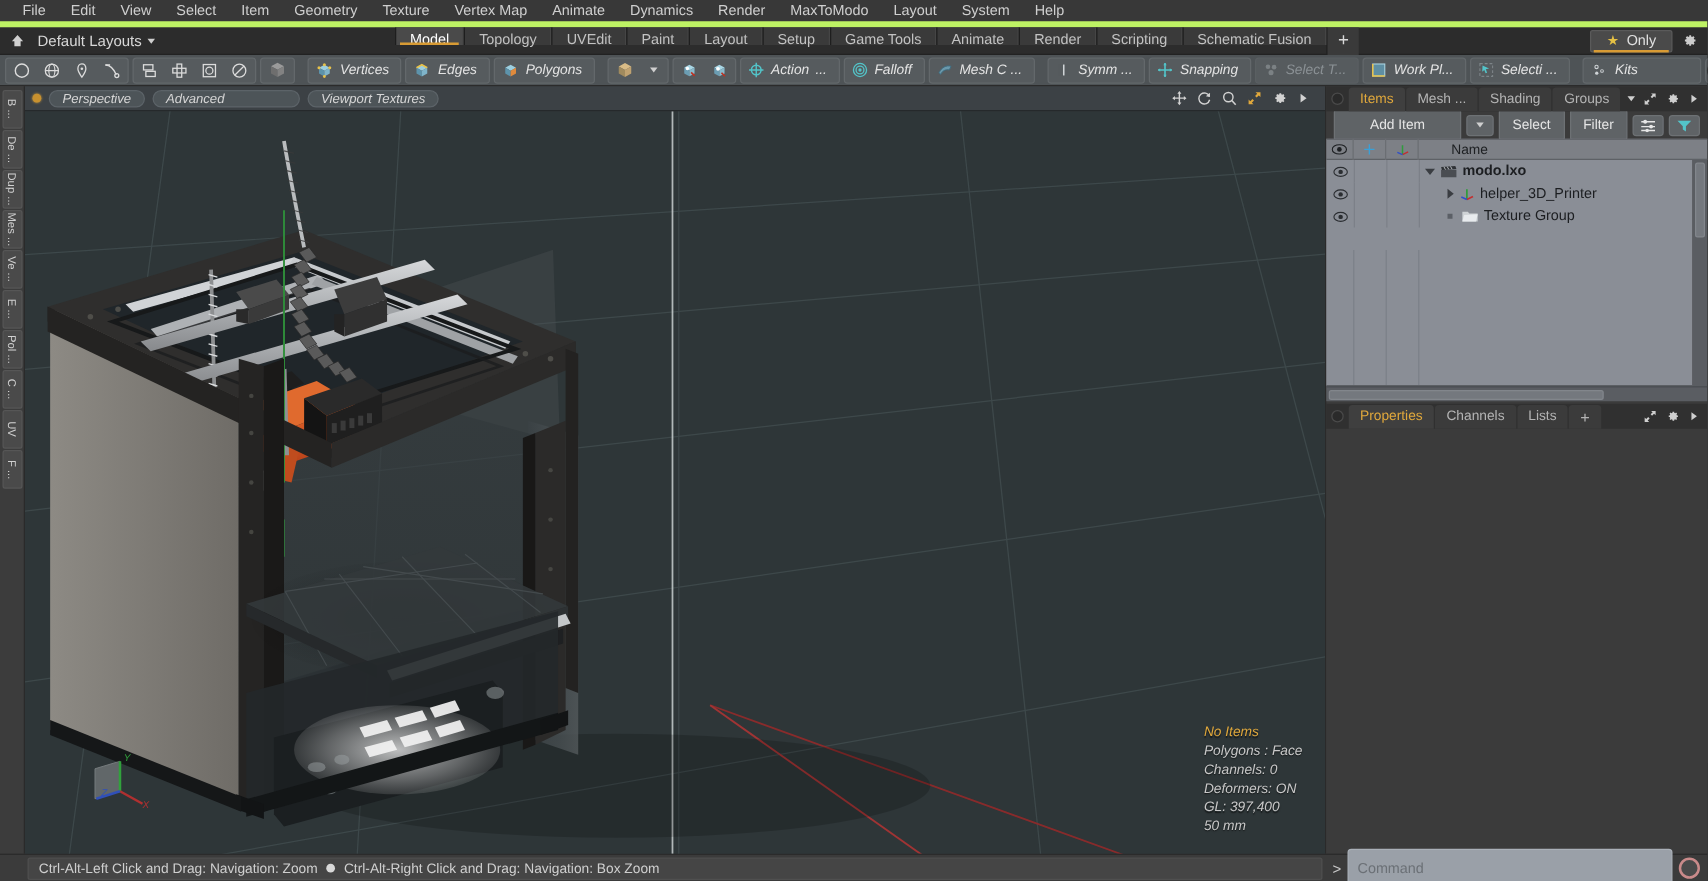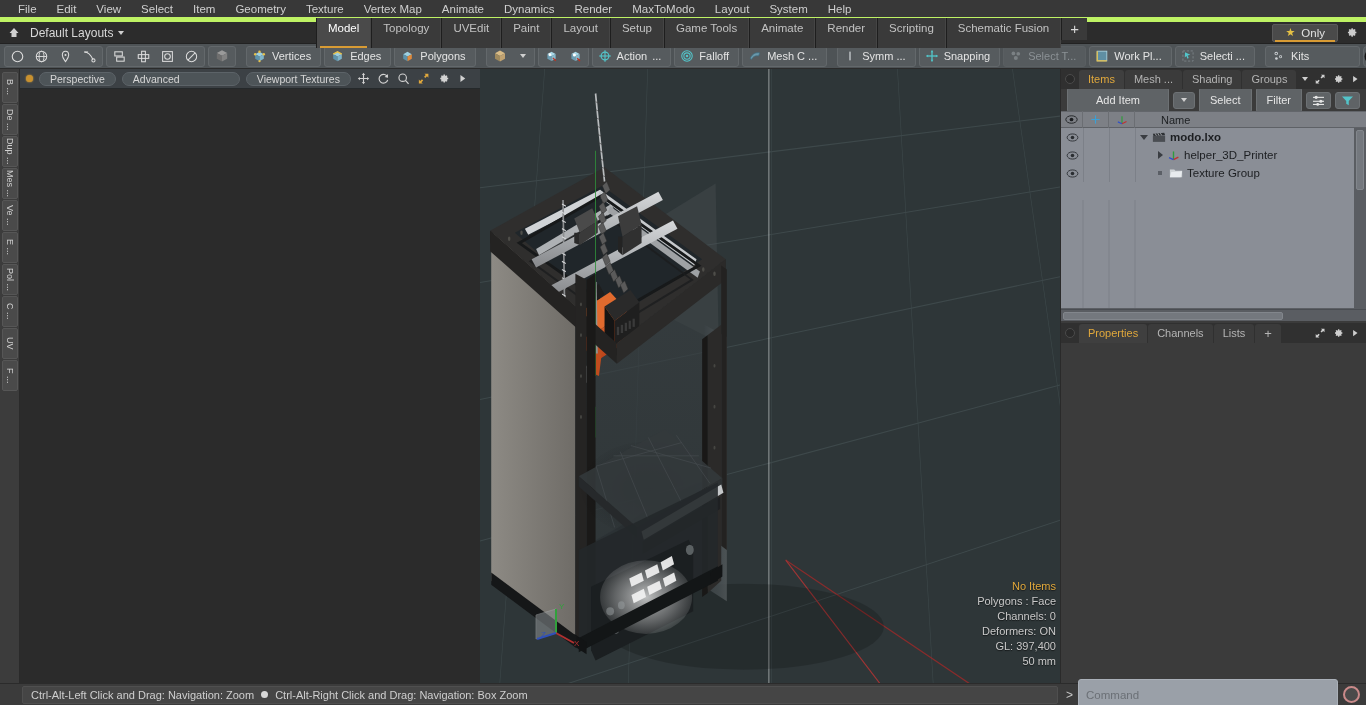--- a/index.html
+++ b/index.html
@@ -31,21 +31,21 @@
   .lb-home {
     width:20px; height:18px; display:flex; align-items:center; justify-content:center;
     color:#d0d0d0; font-size:11px;
   }
   .lb-layouts {
     color:#d8d8d8; font-size:12px; padding:0 6px; display:flex; align-items:center; gap:5px;
   }
   .caret-d { width:0;height:0;border-left:3.5px solid transparent;border-right:3.5px solid transparent;border-top:4px solid #cfcfcf; }
   .tabs { display:flex; align-items:stretch; flex:0 0 auto; }
   .tab {
-    padding:0 11px; height:30px; line-height:21px; font-size:11.5px; color:#c2c2c2;
+    padding:0 11px; height:14px; line-height:21px; font-size:11.5px; color:#c2c2c2;
     border-left:1px solid #1e1e1e; border-right:1px solid #454545;
     background:#3a3a3a; white-space:nowrap; position:relative;
   }
   .tab.active { background:#4a4a4a; color:#fff; }
   .tab.active:after {
     content:""; position:absolute; left:3px; right:3px; bottom:0; height:2px; background:#d89b34;
   }
   .tab-plus {
     width:26px; height:22px; display:flex; align-items:center; justify-content:center;
     color:#d8d8d8; font-size:15px; background:#3a3a3a; border-left:1px solid #1e1e1e;
@@ -56,21 +56,21 @@
     background:#4a4a4a; border:1px solid #5a5a5a; border-radius:2px; position:relative;
     color:#e0e0e0; font-size:11.5px;
   }
   .only-btn:after { content:""; position:absolute; left:2px; right:2px; bottom:-1px; height:2px; background:#d89b34; }
   .star { color:#e5c044; font-size:11px; }
   .gear-sm { width:22px; height:18px; display:flex; align-items:center; justify-content:center; color:#cccccc; font-size:12px;}
 
   
   .toolbar {
     height:25px; background:#4e5356; flex:0 0 25px; display:flex; align-items:center;
-    padding:0 4px; gap:3px; border-bottom:1px solid #2b2b2b;
+    padding:0 4px; gap:3px; border-bottom:1px solid #2b2b2b;font-style:italic;
   }
   .tgroup { display:flex; align-items:center; gap:1px; background:#565b5e; border:1px solid #63686b; border-radius:3px; padding:1px; height:21px;}
   .tbtn {
     height:19px; min-width:20px; padding:0 4px; display:flex; align-items:center; justify-content:center;
     gap:4px; color:#e2e2e2; font-size:11px; border-radius:2px; white-space:nowrap;
   }
   .tsep { width:1px; height:17px; background:#3f4447; margin:0 2px; }
   .ico { display:inline-flex; align-items:center; justify-content:center; flex:0 0 auto; }
   .pill {
     height:21px; display:flex; align-items:center; gap:5px; padding:0 9px 0 5px;
@@ -89,37 +89,37 @@
     width:20px; flex:0 0 20px; background:#3c3c3c; display:flex; flex-direction:column;
     align-items:center; padding-top:3px; gap:1px; border-right:1px solid #2a2a2a;
   }
   .vtab {
     width:16px; height:31px; background:#4a4a4a; border:1px solid #565656; border-radius:2px;
     display:flex; align-items:center; justify-content:center; color:#d0d0d0; font-size:9px;
     writing-mode:vertical-rl; text-orientation:mixed; letter-spacing:0px; overflow:hidden;
   }
 
   
-  .vpcol { flex:1 1 auto; display:flex; flex-direction:row; min-width:0; background:#2b2b2b; }
+  .vpcol { flex:1 1 auto; display:flex; flex-direction:column; min-width:0; background:#2b2b2b;font-style:italic; }
   .vpheader {
     height:20px; flex:0 0 20px; background:#3c4145; display:flex; align-items:center;
     padding:0 6px; gap:6px; position:relative; border-bottom:1px solid #25292b;
   }
   .dotled { width:7px;height:7px;border-radius:50%; background:#c8912f; box-shadow:0 0 2px #e0a83c;}
   .vpbtn {
     height:14px; padding:0 10px; line-height:13px; border-radius:7px; background:#4d5458;
     border:1px solid #5c6368; color:#d6d6d6; font-size:10.5px; white-space:nowrap;
   }
   .vpicons { margin-left:auto; display:flex; align-items:center; gap:7px; padding-right:6px; }
   .vpicons .vi { color:#d2d2d2; display:flex; align-items:center; }
 
   .viewport { flex:1 1 auto; position:relative; overflow:hidden; background:#2e3638; }
 
   .stats {
-    position:absolute; right:4px; bottom:14px; text-align:right; line-height:15px;
+    position:absolute; right:18px; bottom:14px; line-height:15px;
     font-size:11px; color:#c9c9c9; text-shadow:0 1px 1px rgba(0,0,0,.6);
   }
   .stats .hl { color:#e0a83c; }
 
   .gizmo { position:absolute; left:46px; bottom:28px; width:62px; height:56px; }
 
   
   .rpanel { width:306px; flex:0 0 306px; background:#3b3b3b; display:flex; flex-direction:column; border-left:1px solid #2a2a2a;}
   .ptabbar {
     height:20px; flex:0 0 20px; background:#303030; display:flex; align-items:center; gap:0;

